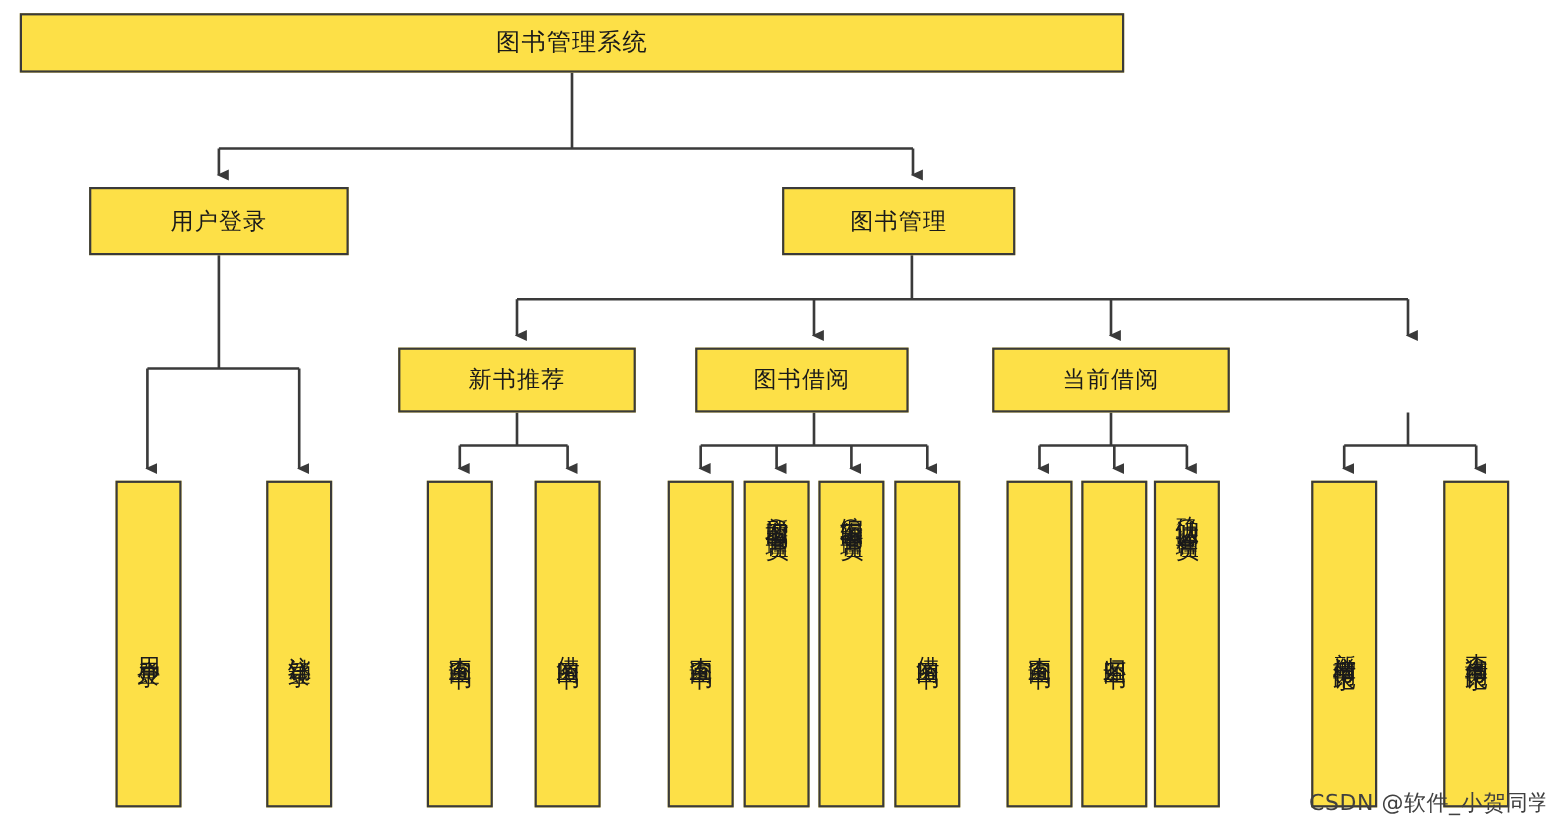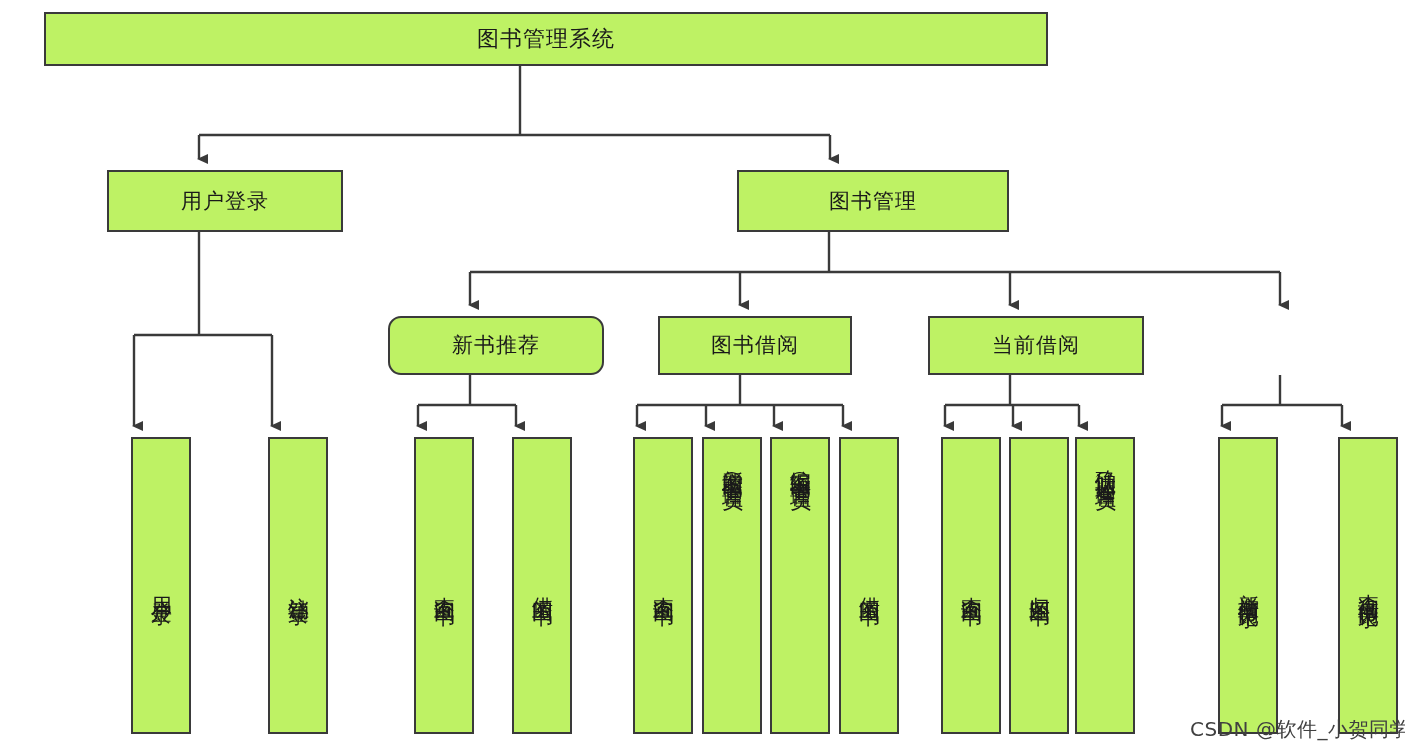--- a/index.html
+++ b/index.html
@@ -22,26 +22,25 @@
     left: 0;
     top: 0;
     width: 1405px;
     height: 747px;
     pointer-events: none;
   }
   .node {
     position: absolute;
     box-sizing: border-box;
     border: 2px solid #3a3a3a;
-    background: #bef264;
+    background: #fde047;
     display: flex;
     align-items: center;
     justify-content: center;
     color: #1a1a1a;
-    margin-left: 26px;
   }
   .node .label {
     display: block;
     text-align: center;
     line-height: 1.18;
   }
   .node.horizontal .label {
     writing-mode: horizontal-tb;
     font-size: 21px;
     letter-spacing: 1px;
@@ -122,25 +121,25 @@
   </svg>
 
   <div class="node root horizontal" style="left:18px; top:12px; width:1004px; height:54px;">
     <span class="label">图书管理系统</span>
   </div>
 
   <div class="node horizontal" style="left:81px; top:170px; width:236px; height:62px;">
     <span class="label">用户登录</span>
   </div>
 
-  <div class="node horizontal" style="left:711px; top:170px; width:272px; height:62px;">
+  <div class="node horizontal" style="left:711px; top:170px; width:212px; height:62px;">
     <span class="label">图书管理</span>
   </div>
 
-  <div class="node horizontal" style="left:362px; top:316px; width:216px; height:59px;border-radius:13px;">
+  <div class="node horizontal" style="left:362px; top:316px; width:216px; height:59px;">
     <span class="label">新书推荐</span>
   </div>
 
   <div class="node horizontal" style="left:632px; top:316px; width:194px; height:59px;">
     <span class="label">图书借阅</span>
   </div>
 
   <div class="node horizontal" style="left:902px; top:316px; width:216px; height:59px;">
     <span class="label">当前借阅</span>
   </div>

